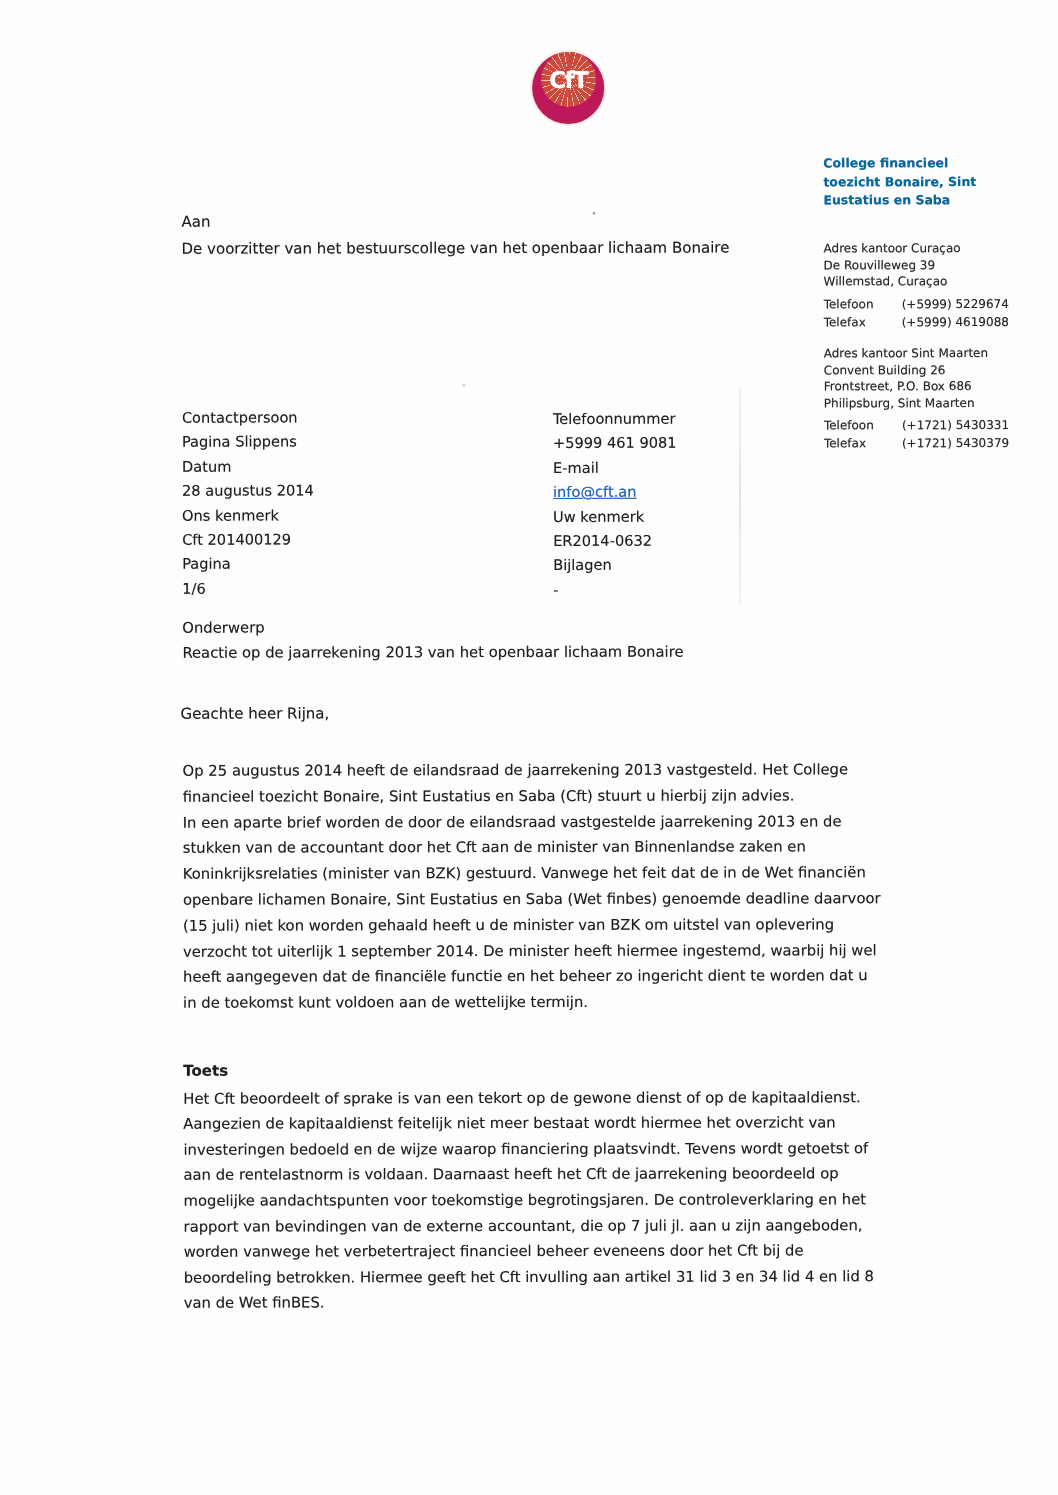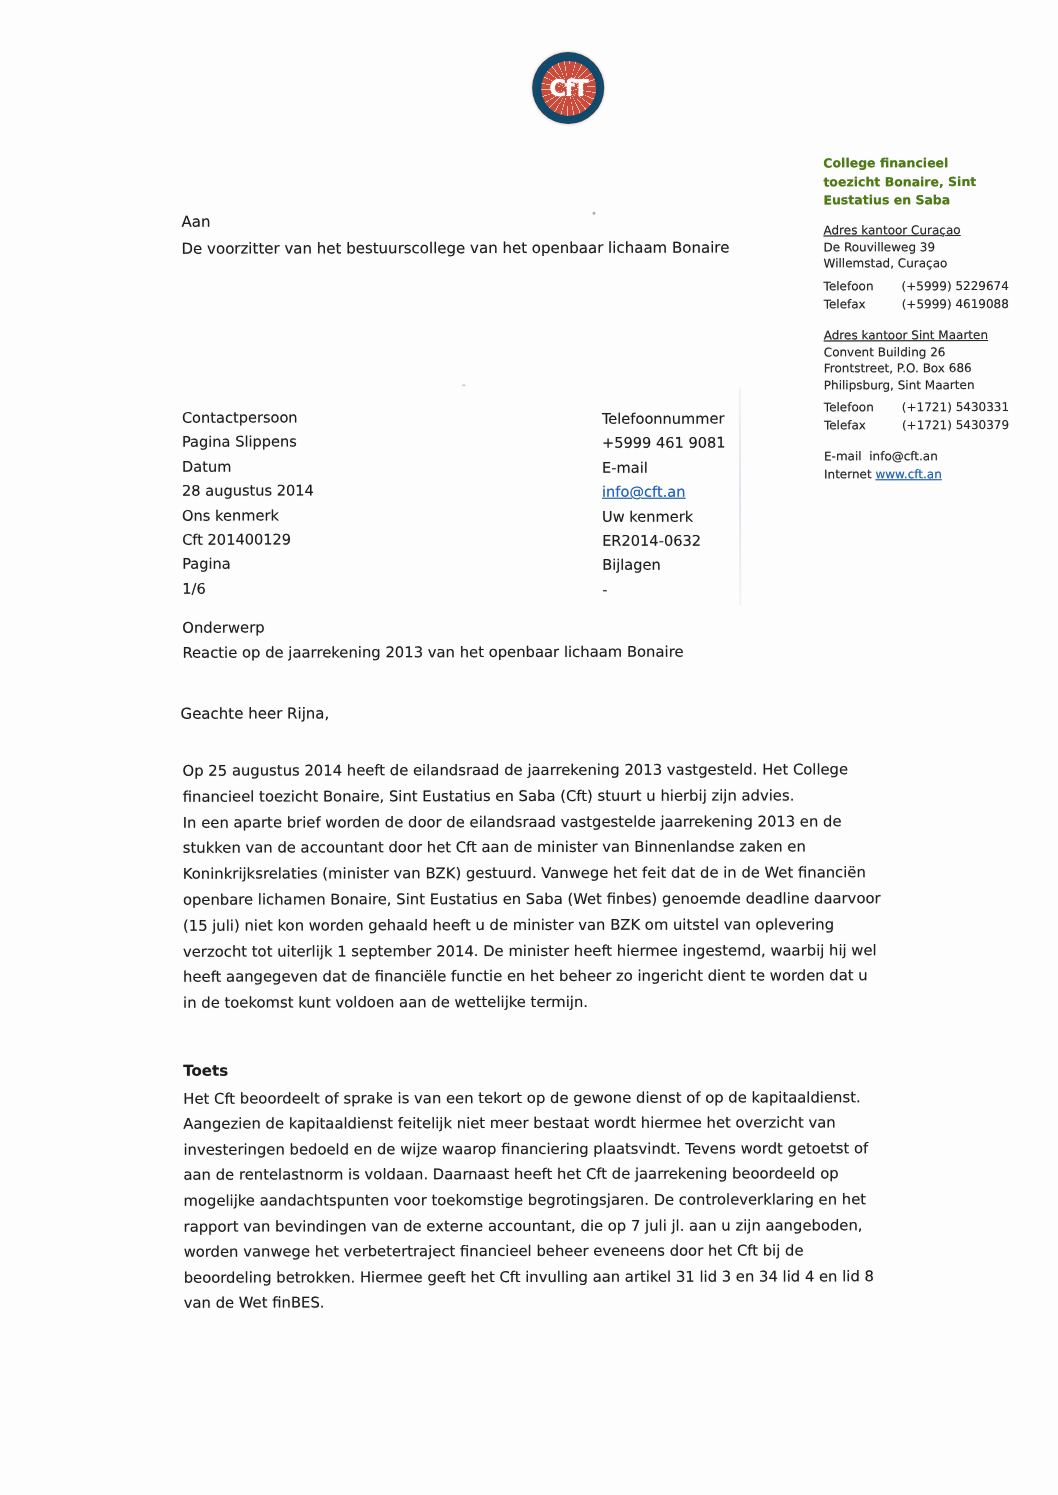--- a/index.html
+++ b/index.html
@@ -5,47 +5,47 @@
   html,body{margin:0;padding:0;background:#ffffff;}
   .page{
     position:relative;width:1058px;height:1495px;background:#fdfdfd;overflow:hidden;
     font-family:"DejaVu Sans","Liberation Sans",sans-serif;color:#1d1d20;
   }
   .scan{transform:rotate(-0.12deg);transform-origin:50% 0;}
   .fuzz{text-shadow:0 0 0.7px rgba(40,40,45,0.45);}
 
   
   .logo{position:absolute;left:532px;top:52px;width:72px;height:72px;}
-  .logo-ring{width:72px;height:72px;border-radius:50%;background:#0c4a6e;
-    display:flex;align-items:center;justify-content:center;
+  .logo-ring{width:72px;height:72px;border-radius:50%;background:#be185d;
+    display:flex;justify-content:center;
     box-shadow:0 0 3px rgba(190,100,60,.55);position:relative;}
   .logo-ring::after{content:"";position:absolute;inset:2px;border-radius:50%;
     border:1.5px dotted rgba(165,55,40,.55);}
   .logo-disc{width:55px;height:55px;border-radius:50%;background:#ca4a3b;
     position:relative;display:flex;align-items:center;justify-content:center;overflow:hidden;}
   .logo-rays{position:absolute;inset:-4px;border-radius:50%;
     background:repeating-conic-gradient(rgba(255,232,222,0.75) 0deg 2deg, rgba(255,232,222,0) 2deg 14deg);}
   .logo-text{position:relative;color:#fff;font-weight:bold;font-size:23px;
     letter-spacing:-1.5px;text-shadow:0 0 1px rgba(255,255,255,.9);}
 
   
   .sidebar{position:absolute;left:823px;top:155px;width:186px;font-size:12px;line-height:16px;color:#26262a;}
-  .sidebar .org{font-weight:bold;font-size:12.5px;line-height:18.5px;margin-bottom:12px;color:#4d7c0f;}
-  .sidebar .office-title{text-decoration:underline;margin-bottom:1px;}
+  .sidebar .org{font-weight:bold;font-size:12.5px;line-height:18.5px;margin-bottom:30px;color:#0369a1;}
+  .sidebar .office-title{margin-bottom:1px;}
   .sidebar .addr{line-height:16.5px;}
   .sidebar .phones{margin-top:5px;margin-bottom:14px;}
   .sidebar .phone-row{display:flex;line-height:18px;gap:16px;}
   .sidebar .phone-row .pl{width:62px;flex:none;}
   .sidebar .contact{margin-top:14px;line-height:17.5px;}
   .link{color:#1a66c2;text-decoration:underline;cursor:pointer;}
 
   
   .recipient{position:absolute;left:181px;top:208px;font-size:15px;line-height:27px;}
   .metaL{position:absolute;left:181px;top:405px;font-size:14.6px;line-height:24.4px;}
-  .metaR{position:absolute;left:601px;top:407px;font-size:14.6px;line-height:24.4px;}
+  .metaR{position:absolute;left:552px;top:407px;font-size:14.6px;line-height:24.4px;}
   .subject{position:absolute;left:181px;top:614px;font-size:14.8px;line-height:25px;}
   .salutation{position:absolute;left:179px;top:704px;font-size:15px;}
   .bodyblock{position:absolute;left:181px;top:757px;width:700px;font-size:14.8px;line-height:25.8px;}
   .bodyblock p{margin:0;}
   .toetsblock{position:absolute;left:181px;top:1058px;width:703px;font-size:14.8px;line-height:25.6px;}
   .toetsblock h3{margin:0 0 1px 0;font-size:15px;font-weight:bold;}
   .toetsblock p{margin:0;}
 
   
   .fold-line{position:absolute;left:738px;top:388px;width:2px;height:218px;
@@ -97,30 +97,20 @@
             <span class="pl">Telefoon</span>
             <span>(+1721) 5430331</span>
           </div>
           <div class="phone-row">
             <span class="pl">Telefax</span>
             <span>(+1721) 5430379</span>
           </div>
         </div>
       </div>
 
-      <div class="contact">
-        <div>
-          <span>E-mail</span>&nbsp;
-          <span>info@cft.an</span>
-        </div>
-        <div>
-          <span>Internet</span>
-          <a class="link">www.cft.an</a>
-        </div>
-      </div>
     </div>
 
     <div class="recipient fuzz">
       <div>Aan</div>
       <div>De voorzitter van het bestuurscollege van het openbaar lichaam Bonaire</div>
     </div>
 
     <div class="metaL fuzz">
       <div>Contactpersoon</div>
       <div>Pagina Slippens</div>

